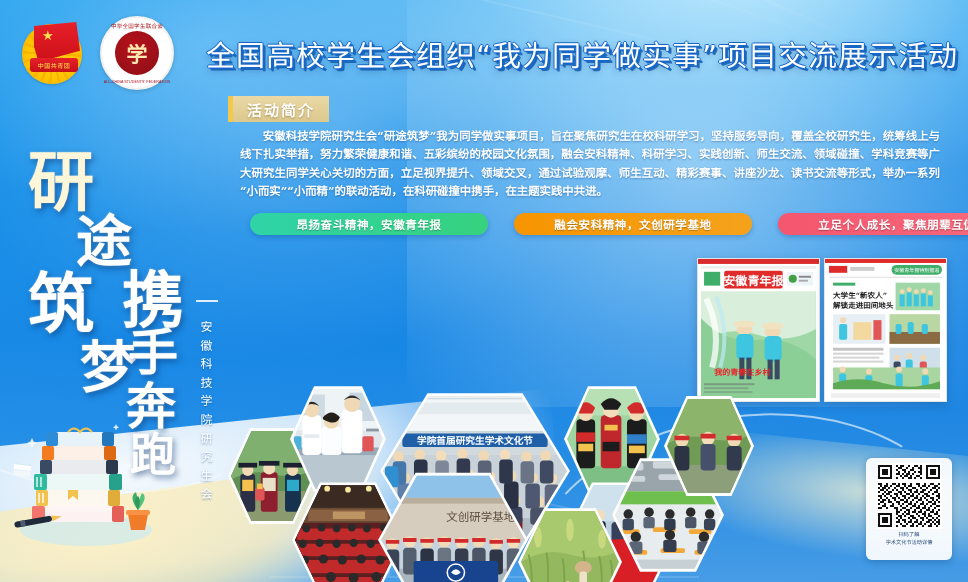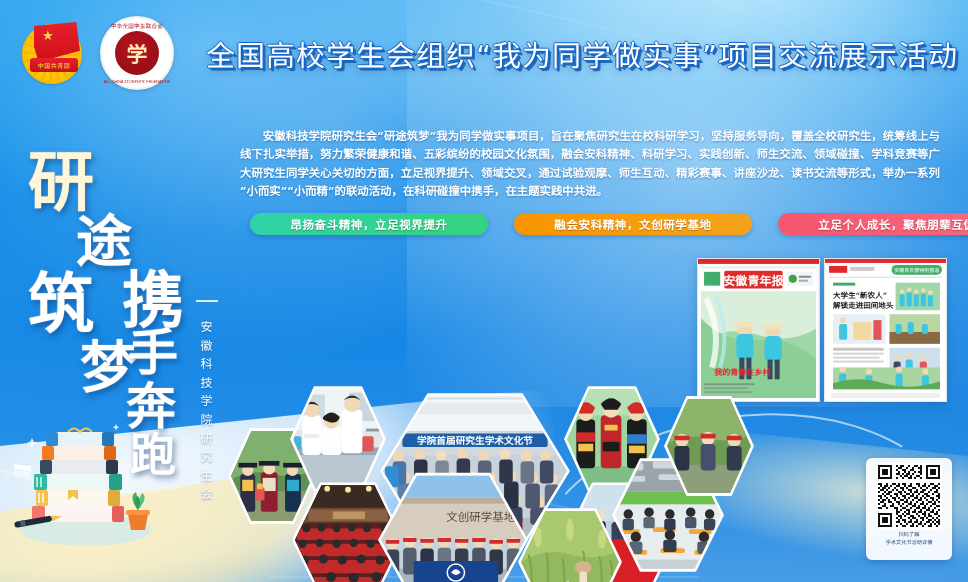--- a/index.html
+++ b/index.html
@@ -207,24 +207,28 @@
     <div class="acsf">
       <div class="acsf-top">中华全国学生联合会</div>
       <div class="acsf-inner">学</div>
       <div class="acsf-year">1919</div>
       <div class="acsf-bot">ALL-CHINA STUDENTS' FEDERATION</div>
     </div>
   </div>
 
   <div class="main-title">全国高校学生会组织“我为同学做实事”项目交流展示活动</div>
 
+  <div class="sec-head" id="sec-intro">
+    <div class="sec-bar"></div>
+    <div class="sec-chip">活动简介</div>
+  </div>
   <div class="para" id="para-intro">安徽科技学院研究生会“研途筑梦”我为同学做实事项目，旨在聚焦研究生在校科研学习，坚持服务导向，覆盖全校研究生，统筹线上与线下扎实举措，努力繁荣健康和谐、五彩缤纷的校园文化氛围，融会安科精神、科研学习、实践创新、师生交流、领域碰撞、学科竞赛等广大研究生同学关心关切的方面，立足视界提升、领域交叉，通过试验观摩、师生互动、精彩赛事、讲座沙龙、读书交流等形式，举办一系列“小而实”“小而精”的联动活动，在科研碰撞中携手，在主题实践中共进。</div>
 
   <div class="pills">
-    <div class="pill pill-1">昂扬奋斗精神，立足视界提升</div>
+    <div class="pill pill-1">昂扬奋斗精神，安徽青年报</div>
     <div class="pill pill-2">融会安科精神，文创研学基地</div>
     <div class="pill pill-3">立足个人成长，聚焦朋辈互促</div>
   </div>
 
 
   <div class="callig c-yan">研</div>
   <div class="callig c-tu">途</div>
   <div class="callig c-zhu">筑</div>
   <div class="callig c-meng">梦</div>
   <div class="callig c-xie">携</div>

